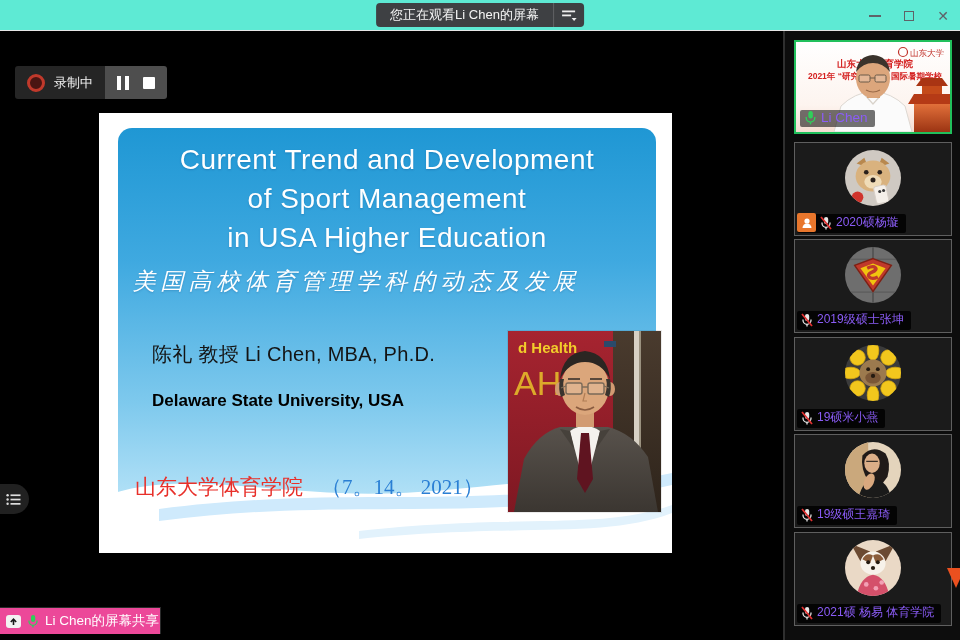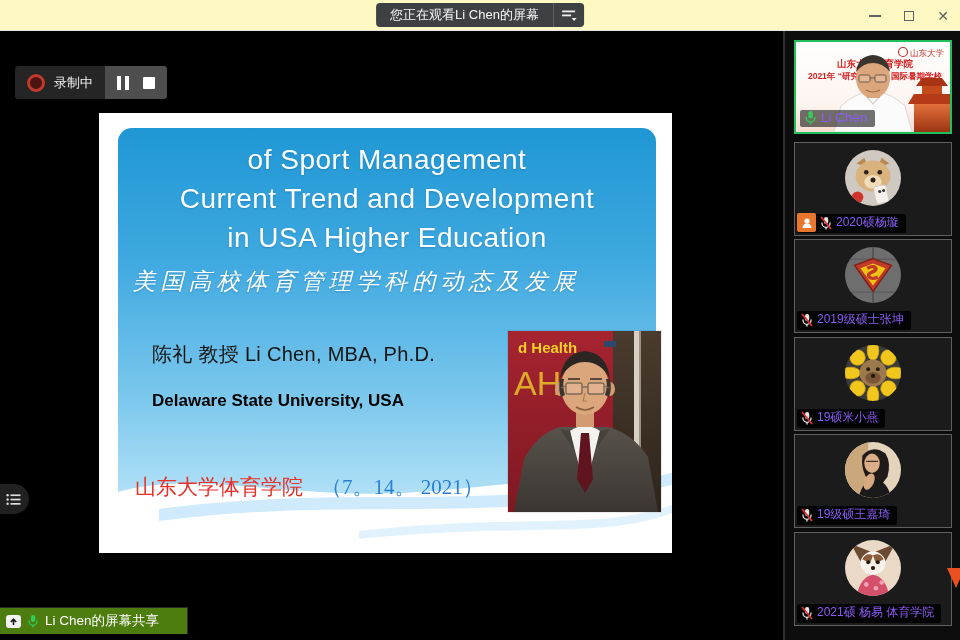--- a/index.html
+++ b/index.html
@@ -1,20 +1,20 @@
 <!DOCTYPE html>
 <html><head>
 <meta charset="utf-8">
 <style>
   html,body{margin:0;padding:0;}
   body{font-family:"Liberation Sans",sans-serif;background:#222;}
   .app{position:relative;width:960px;height:640px;overflow:hidden;background:#000;}
 
   
-  .titlebar{position:absolute;left:0;top:0;width:960px;height:31px;background:#fef9c3;border-bottom:1px solid #e6e6e6;box-sizing:border-box;}
+  .titlebar{position:absolute;left:0;top:0;width:960px;height:31px;background:#5eead4;border-bottom:1px solid #e6e6e6;box-sizing:border-box;}
   .title-pill{position:absolute;left:50%;top:3px;transform:translateX(-50%);height:24px;background:#3e4043;border-radius:4px;display:flex;align-items:center;color:#f5f5f5;}
   .title-pill .txt{padding:0 14px;font-size:13px;white-space:nowrap;}
   .title-pill .menu-btn{width:30px;height:24px;display:flex;align-items:center;justify-content:center;border-left:1px solid rgba(255,255,255,0.18);cursor:pointer;}
   .winbtns{position:absolute;right:0;top:0;height:31px;display:flex;align-items:center;}
   .winbtn{width:34px;height:31px;display:flex;align-items:center;justify-content:center;color:#5f6368;}
   .min-glyph{display:block;width:12px;border-top:2px solid #5f6368;}
   .max-glyph{display:block;width:10px;height:10px;border:1.6px solid #5f6368;box-sizing:border-box;}
   .close-glyph{font-size:14px;line-height:1;color:#5f6368;}
 
   
@@ -41,21 +41,21 @@
   .presenter{position:absolute;left:53px;top:228px;font-size:20px;color:#141414;letter-spacing:0.3px;}
   .affil{position:absolute;left:53px;top:278px;font-size:17px;font-weight:700;color:#000000;}
   .waves{position:absolute;left:0;top:330px;width:573px;height:110px;}
   .slide-footer{position:absolute;left:36px;top:360px;font-size:21px;font-family:"Liberation Serif",serif;white-space:nowrap;z-index:6;}
   .slide-footer .red{color:#e8302a;}
   .slide-footer .blue{color:#2a7fd4;margin-left:18px;}
   .photo{position:absolute;left:409px;top:218px;width:153px;height:181px;z-index:5;box-shadow:0 0 0 1px rgba(0,0,0,0.08);}
 
   
   .share-banner{position:absolute;left:0;top:576px;height:26px;display:flex;align-items:center;gap:6px;
-    padding:0 28px 0 6px;background:#4d7c0f;border-top:1px solid #2a2a2a;border-right:1px solid #2a2a2a;}
+    padding:0 1px 0 6px;background:#ec4899;border-top:1px solid #2a2a2a;border-right:1px solid #2a2a2a;}
   .share-banner .txt{color:#fff;font-size:13.5px;white-space:nowrap;}
 
   
   .panel-toggle{position:absolute;left:0;top:453px;width:29px;height:30px;background:#212121;border-radius:0 15px 15px 0;
     display:flex;align-items:center;cursor:pointer;}
   .panel-toggle svg{margin-left:6px;}
 
   
   .sidebar{position:absolute;left:783px;top:31px;width:177px;height:609px;background:#0d0d0d;border-left:2px solid #2f2f2f;box-sizing:border-box;}
   .thumb{position:absolute;left:9px;width:158px;height:94px;background:#1b1b1b;border:1px solid #5f5f5f;box-sizing:border-box;overflow:hidden;cursor:pointer;}
@@ -117,22 +117,22 @@
     <div class="slide">
       <div class="bluebox"></div>
 
       <svg class="waves" viewBox="0 0 573 110" preserveAspectRatio="none">
         <path d="M0,55 C70,28 140,46 240,50 C350,55 430,30 510,40 C535,43 555,40 573,35 L573,110 L0,110 Z" fill="#ffffff"></path>
         <path d="M60,66 C260,40 380,72 573,30 L573,42 C390,84 260,52 60,78 Z" fill="#cfeafc"></path>
         <path d="M260,88 C420,70 500,88 573,62 L573,70 C505,96 420,80 260,96 Z" fill="#e2f2fc"></path>
       </svg>
 
       <div class="slide-title">
+        <div>Current Trend and Development</div>
         <div>of Sport Management</div>
-        <div>Current Trend and Development</div>
         <div>in USA Higher Education</div>
       </div>
       <div class="slide-sub-cn">美国高校体育管理学科的动态及发展</div>
 
       <div class="presenter">陈礼 教授 Li Chen, MBA, Ph.D.</div>
       <div class="affil">Delaware State University, USA</div>
 
       <div class="slide-footer">
         <span class="red">山东大学体育学院</span><span class="blue">（7。14。 2021）</span>
       </div>

